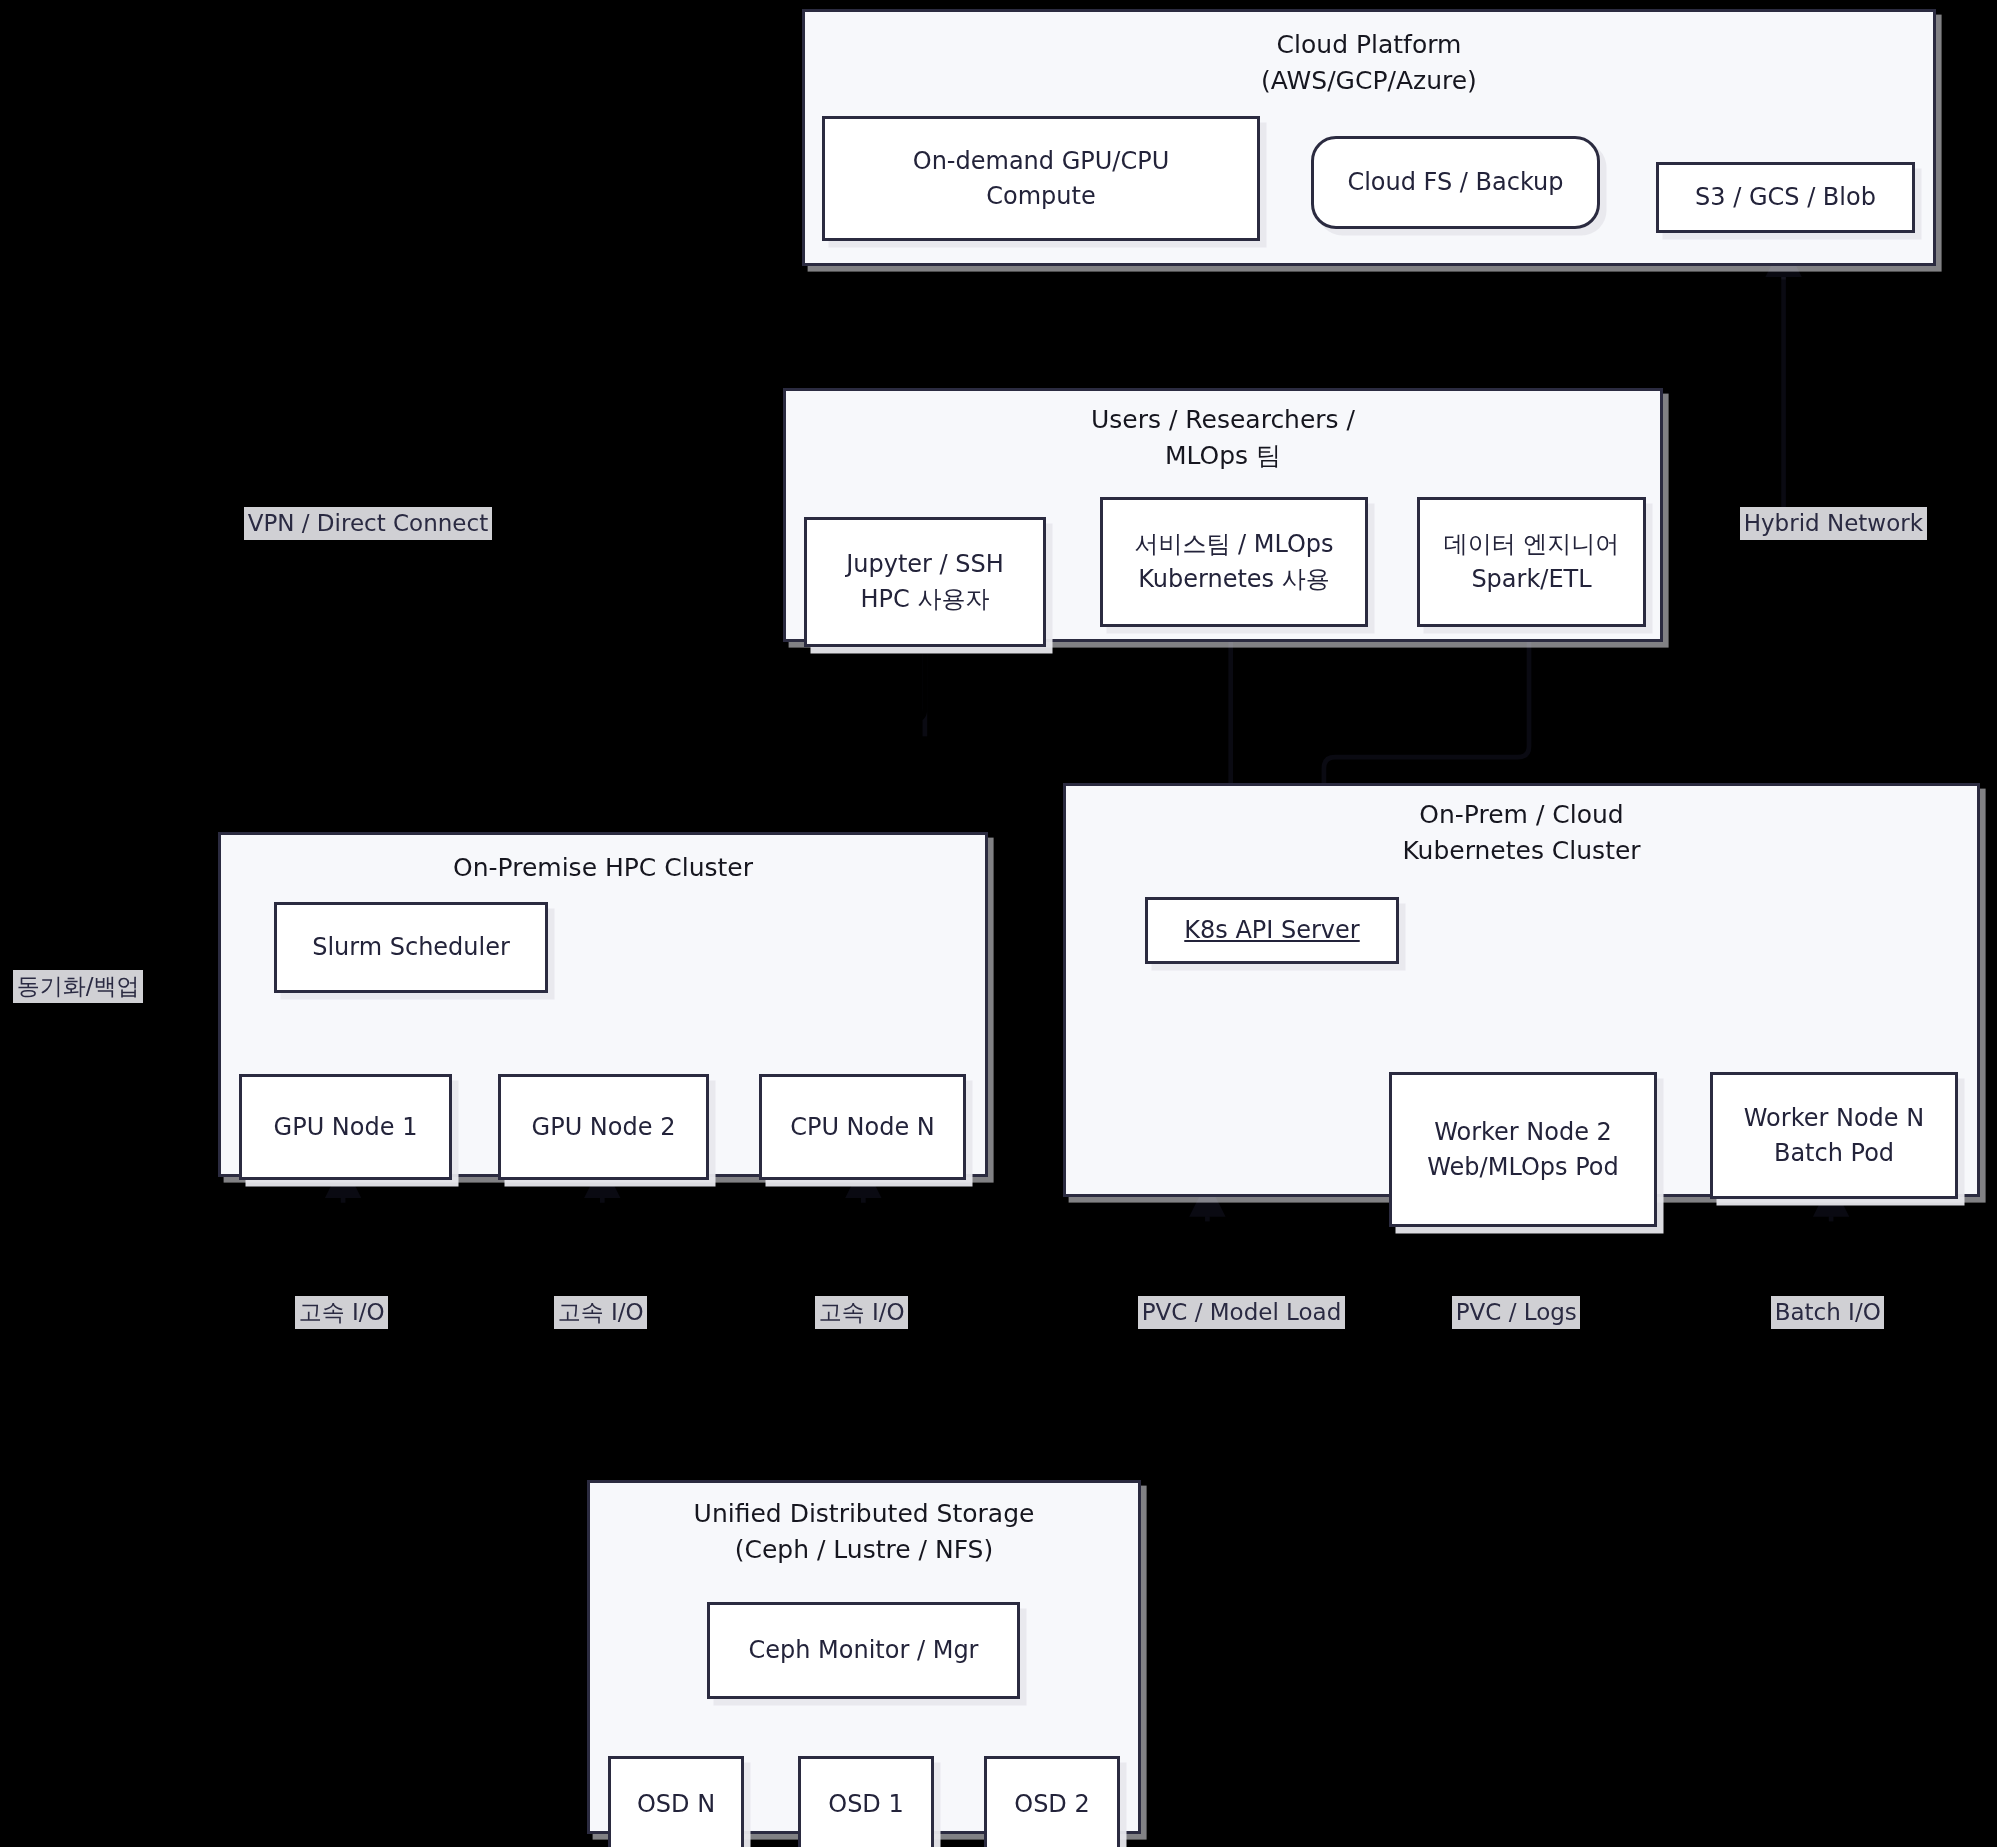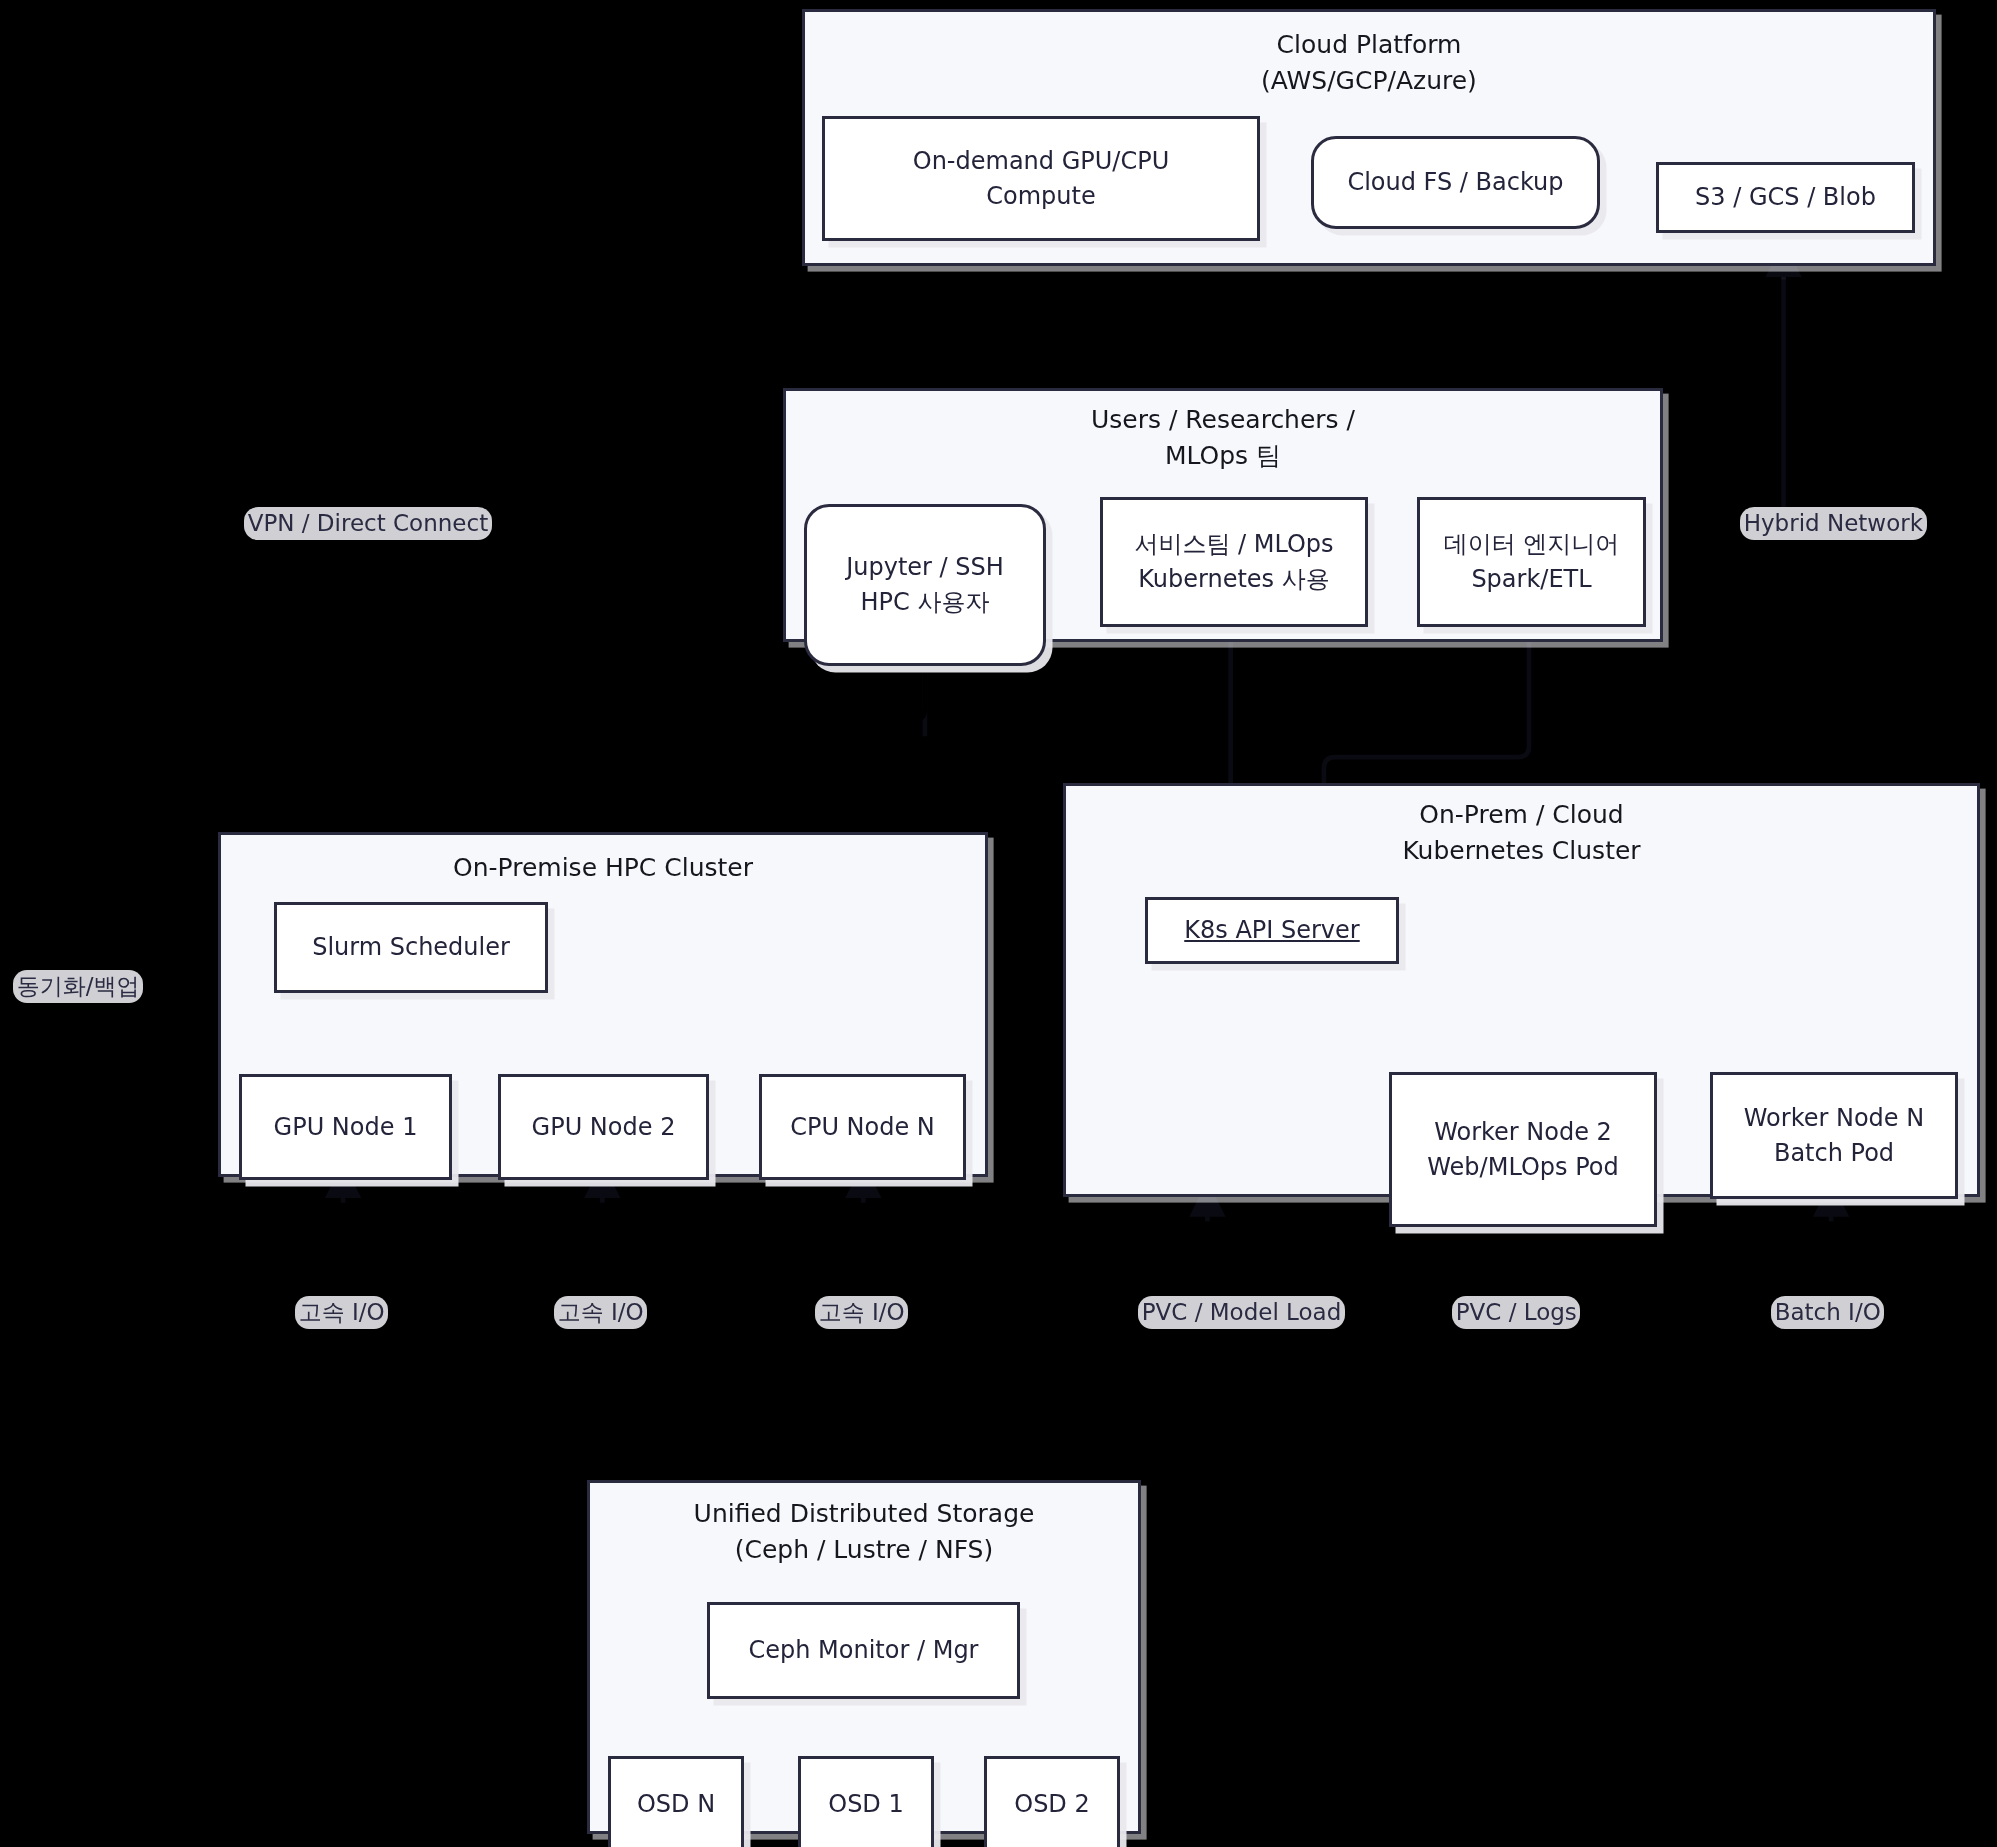--- a/index.html
+++ b/index.html
@@ -46,21 +46,20 @@
   
   .edge-label{
     position:absolute;
     background:#d0d0d4;
     color:#2a2a42;
     font-size:23px;
     line-height:1.2;
     padding:2.8px 3.7px;
     white-space:nowrap;
     z-index:5;
-    border-radius:14px;
   }
 </style>
 </head>
 <body>
 
 <div id="stage">
 
   <svg id="edges" viewBox="0 0 2143 1982">
     <defs>
       <marker id="arrow" markerWidth="9" markerHeight="9" refX="4.2" refY="4.5" orient="auto" markerUnits="strokeWidth">
@@ -140,21 +139,21 @@
   </div>
   <div class="node" style="left:822px;top:116px;width:438px;height:125px;">On-demand GPU/CPU
 Compute</div>
   <div class="node" style="left:1311px;top:136px;width:289px;height:93px;border-radius:25px;">Cloud FS / Backup</div>
   <div class="node" style="left:1656px;top:162px;width:259px;height:71px;">S3 / GCS / Blob</div>
 
   <div class="cluster" style="left:783px;top:388px;width:880px;height:254px;">
     <div class="cluster-title" style="top:11.2px;">Users / Researchers /
 MLOps 팀</div>
   </div>
-  <div class="node" style="left:804px;top:504px;width:242px;height:162px;border-radius:25px;">Jupyter / SSH
+  <div class="node" style="left:804px;top:517px;width:242px;height:130px;">Jupyter / SSH
 HPC 사용자</div>
   <div class="node" style="left:1100px;top:497px;width:268px;height:130px;">서비스팀 / MLOps
 Kubernetes 사용</div>
   <div class="node" style="left:1417px;top:497px;width:229px;height:130px;">데이터 엔지니어
 Spark/ETL</div>
 
   <div class="cluster" style="left:218px;top:832px;width:770px;height:345px;">
     <div class="cluster-title" style="top:15px;">On-Premise HPC Cluster</div>
   </div>
   <div class="node" style="left:274px;top:902px;width:274px;height:91px;">Slurm Scheduler</div>

